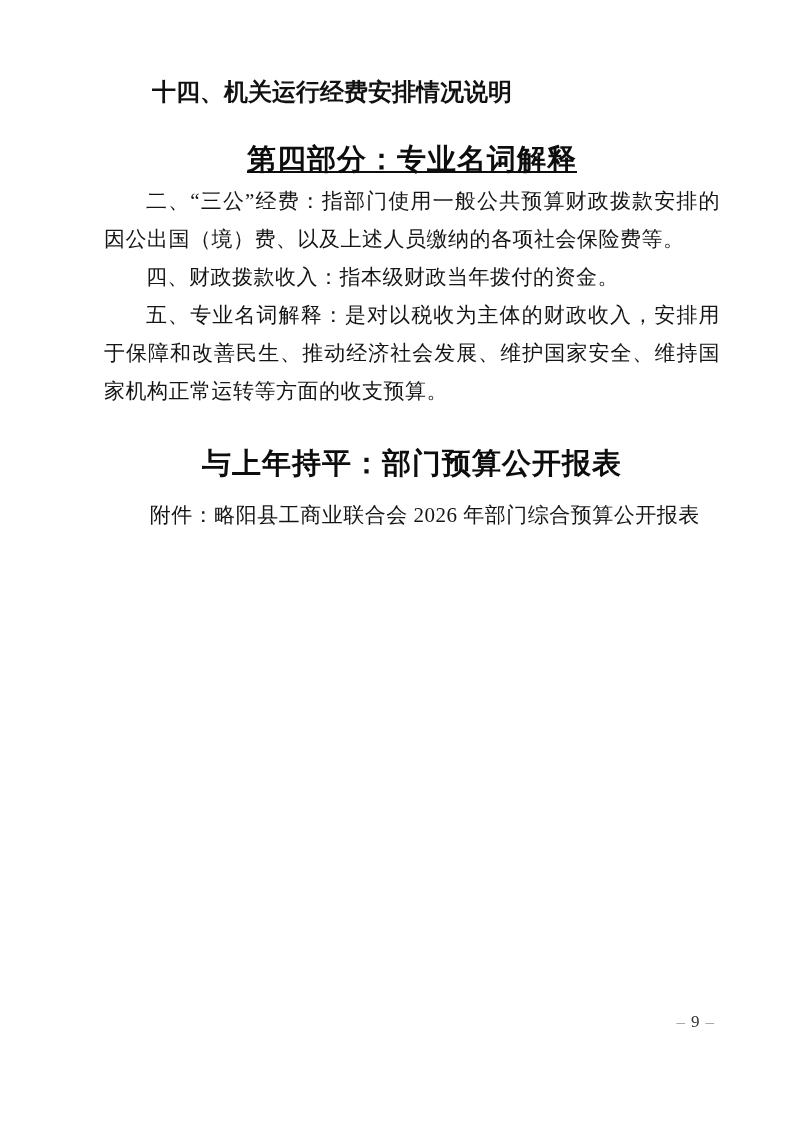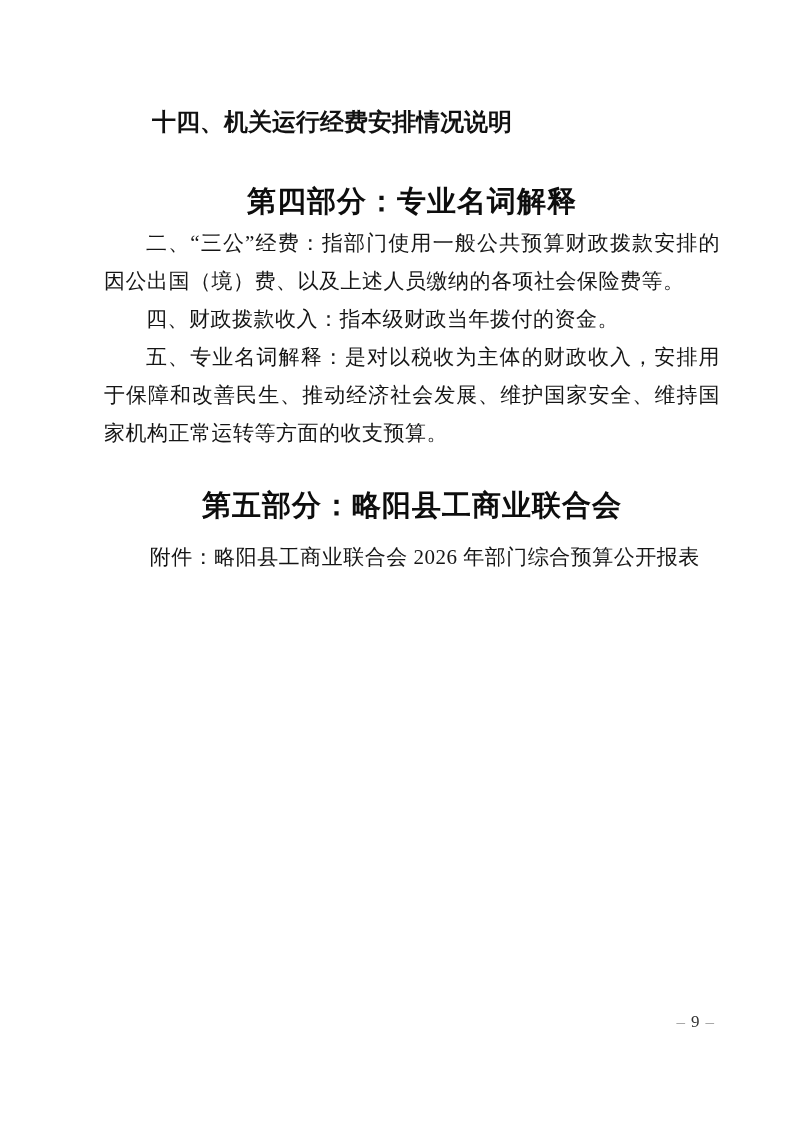--- a/index.html
+++ b/index.html
@@ -7,21 +7,21 @@
     padding: 0;
     background: #ffffff;
   }
   .page {
     position: relative;
     width: 793px;
     height: 1122px;
     margin: 0 auto;
     background: #ffffff;
     box-sizing: border-box;
-    padding: 102px 73px 0 104px;
+    padding: 72px 73px 0 104px;
     color: #1a1a1a;
     font-family: "Liberation Serif", "DejaVu Serif", serif;
     overflow: hidden;
   }
   .content {
     width: 616px;
   }
   
   .sub-heading {
     margin: 0;
@@ -46,21 +46,22 @@
   .part-heading {
     margin: 0;
     font-weight: 700;
     font-size: 29px;
     line-height: 46px;
     text-align: center;
     letter-spacing: 1px;
     color: #0d0d0d;
   }
   .part-heading.first {
-    margin-top: 36px;
+    margin-top: 24px;
+    text-decoration: underline;
   }
   .part-heading.second {
     margin-top: 30px;
   }
   .attachment-line {
     margin: 10px;
     font-size: 21px;
     line-height: 38px;
     text-indent: 1.7em;
     letter-spacing: 0.5px;
@@ -97,21 +98,21 @@
 
 
     <p class="body-para">二、“三公”经费：指部门使用一般公共预算财政拨款安排的因公出国（境）费、以及上述人员缴纳的各项社会保险费等。</p>
 
 
     <p class="body-para">四、财政拨款收入：指本级财政当年拨付的资金。</p>
 
     <p class="body-para">五、专业名词解释：是对以税收为主体的财政收入，安排用于保障和改善民生、推动经济社会发展、维护国家安全、维持国家机构正常运转等方面的收支预算。</p>
 
 
-    <h1 class="part-heading second">第五部分：略阳县工商业联合会</h1>
+    <h1 class="part-heading second">与上年持平：部门预算公开报表</h1>
 
     <p class="attachment-line">附件：略阳县工商业联合会 2026 年部门综合预算公开报表</p>
 
   </div>
 
   <div class="page-footer">
     <span class="dash">–</span><span class="num">9</span><span class="dash">–</span>
   </div>
 </div>
 

